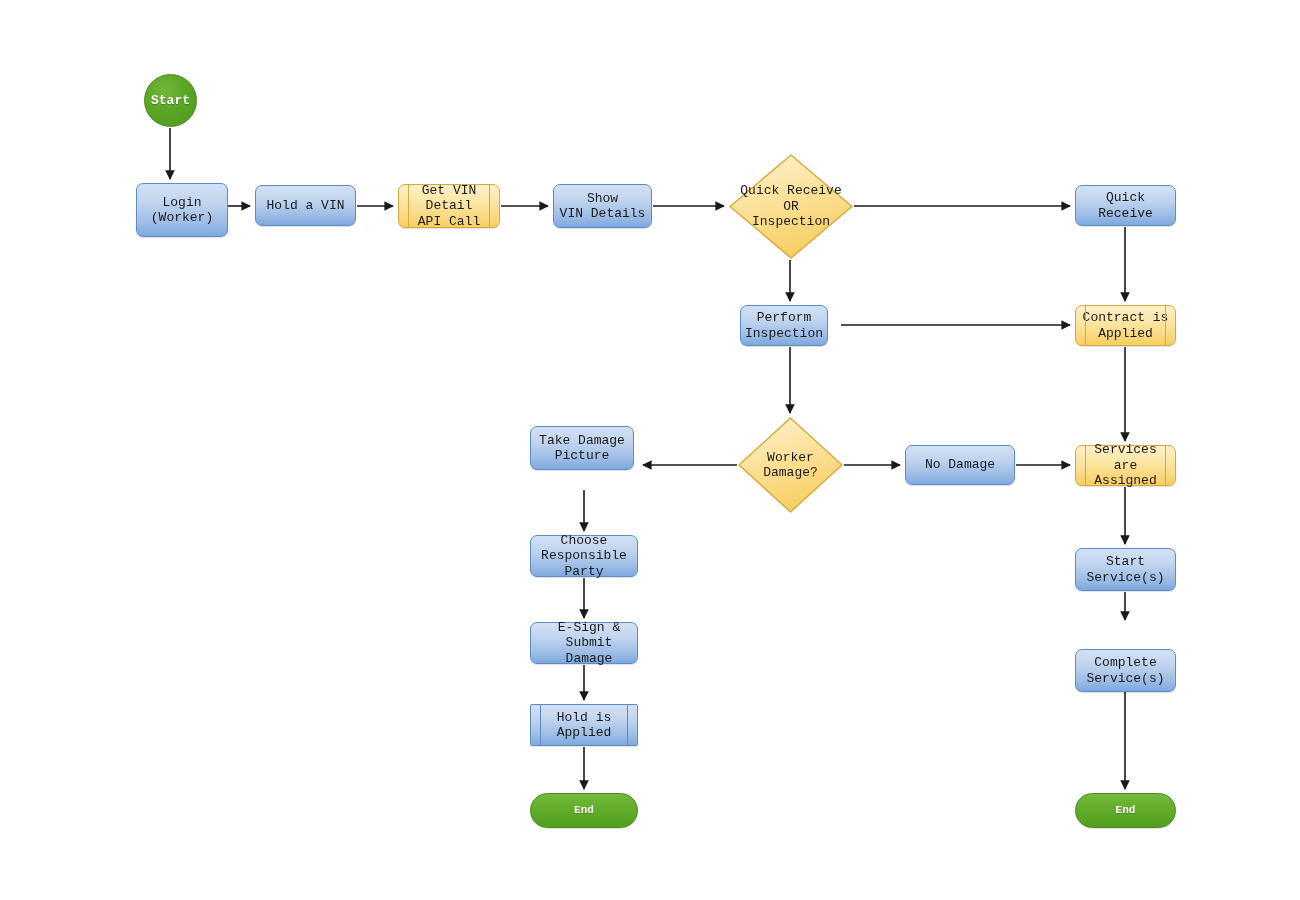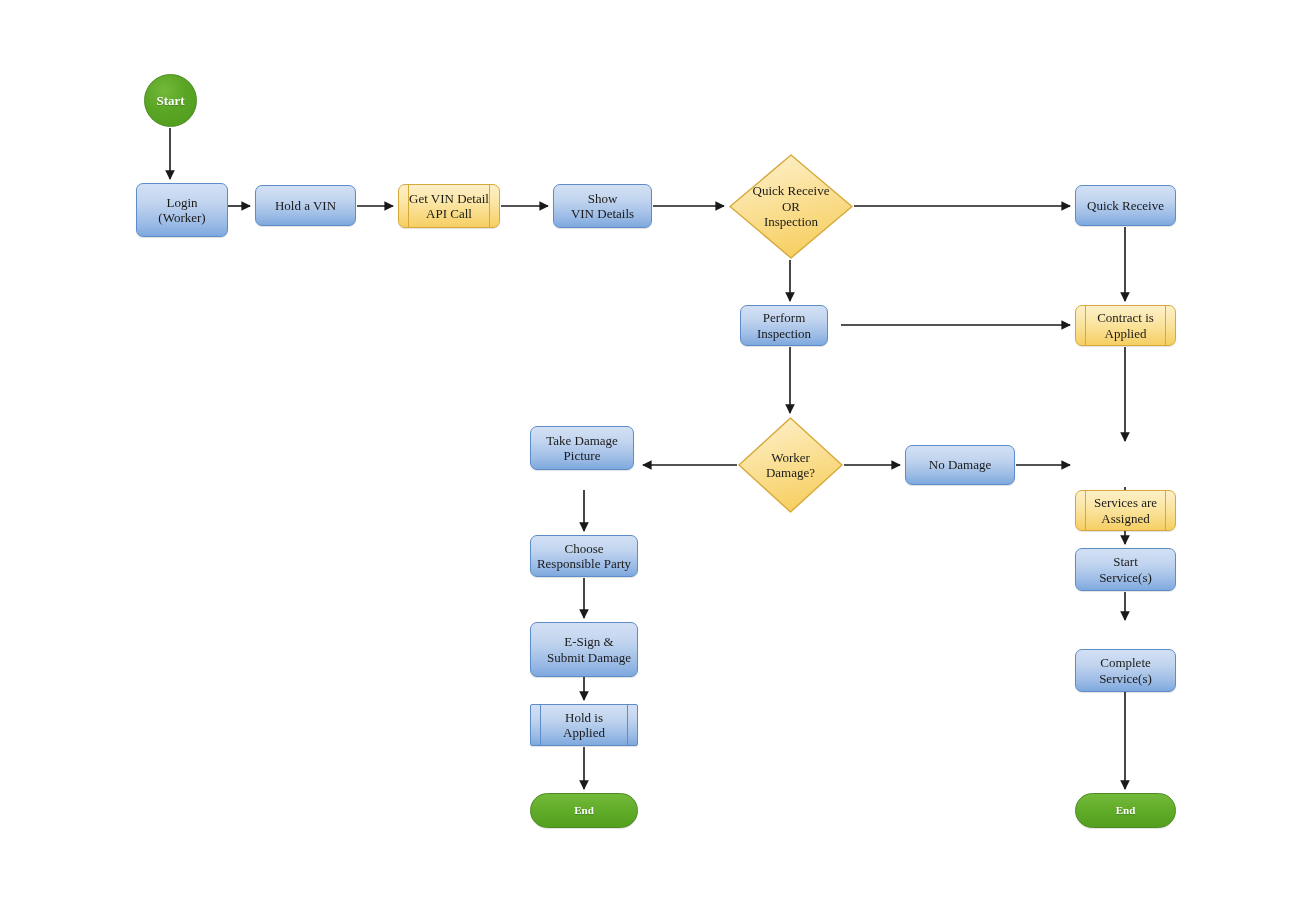--- a/index.html
+++ b/index.html
@@ -5,21 +5,21 @@
   html, body {
     margin: 0;
     padding: 0;
     background: #ffffff;
   }
   #canvas {
     position: relative;
     width: 1300px;
     height: 900px;
     background: #ffffff;
-    font-family: Liberation Serif, serif;
+    font-family: Liberation Mono, monospace;
     overflow: hidden;
   }
   #edges {
     position: absolute;
     left: 0; top: 0;
     width: 1300px;
     height: 900px;
     pointer-events: none;
   }
   .node {
@@ -197,33 +197,33 @@
         <span class="lbl">Worker
 Damage?</span>
       </div>
       <div class="node proc" style="left: 530px; top: 426px; width: 104px; height: 44px; text-align: center;">
         <span class="lbl">Take Damage
 Picture</span>
       </div>
       <div class="node proc" style="left: 905px; top: 445px; width: 110px; height: 40px;">
         <span class="lbl">No Damage</span>
       </div>
-      <div class="node sub-yellow" style="left: 1075px; top: 445px; width: 101px; height: 41px; margin-top: 45px;">
+      <div class="node sub-yellow" style="left: 1075px; top: 445px; width: 101px; height: 41px;">
         <span class="lbl">Services are
 Assigned</span>
       </div>
       <div class="node proc" style="left: 530px; top: 535px; width: 108px; height: 42px;">
         <span class="lbl">Choose
 Responsible Party</span>
       </div>
       <div class="node proc" style="left: 1075px; top: 548px; width: 101px; height: 43px;">
         <span class="lbl">Start
 Service(s)</span>
       </div>
-      <div class="node proc" style="left: 530px; top: 622px; width: 108px; height: 55px; padding-left: 10px;">
+      <div class="node proc" style="left: 530px; top: 622px; width: 108px; height: 42px; padding-left: 10px;">
         <span class="lbl">E-Sign &amp;
 Submit Damage</span>
       </div>
       <div class="node proc" style="left: 1075px; top: 624px; width: 101px; height: 43px; margin-top: 25px;">
         <span class="lbl">Complete
 Service(s)</span>
       </div>
       <div class="node sub-blue" style="left: 530px; top: 704px; width: 108px; height: 42px;">
         <span class="lbl">Hold is
 Applied</span>

